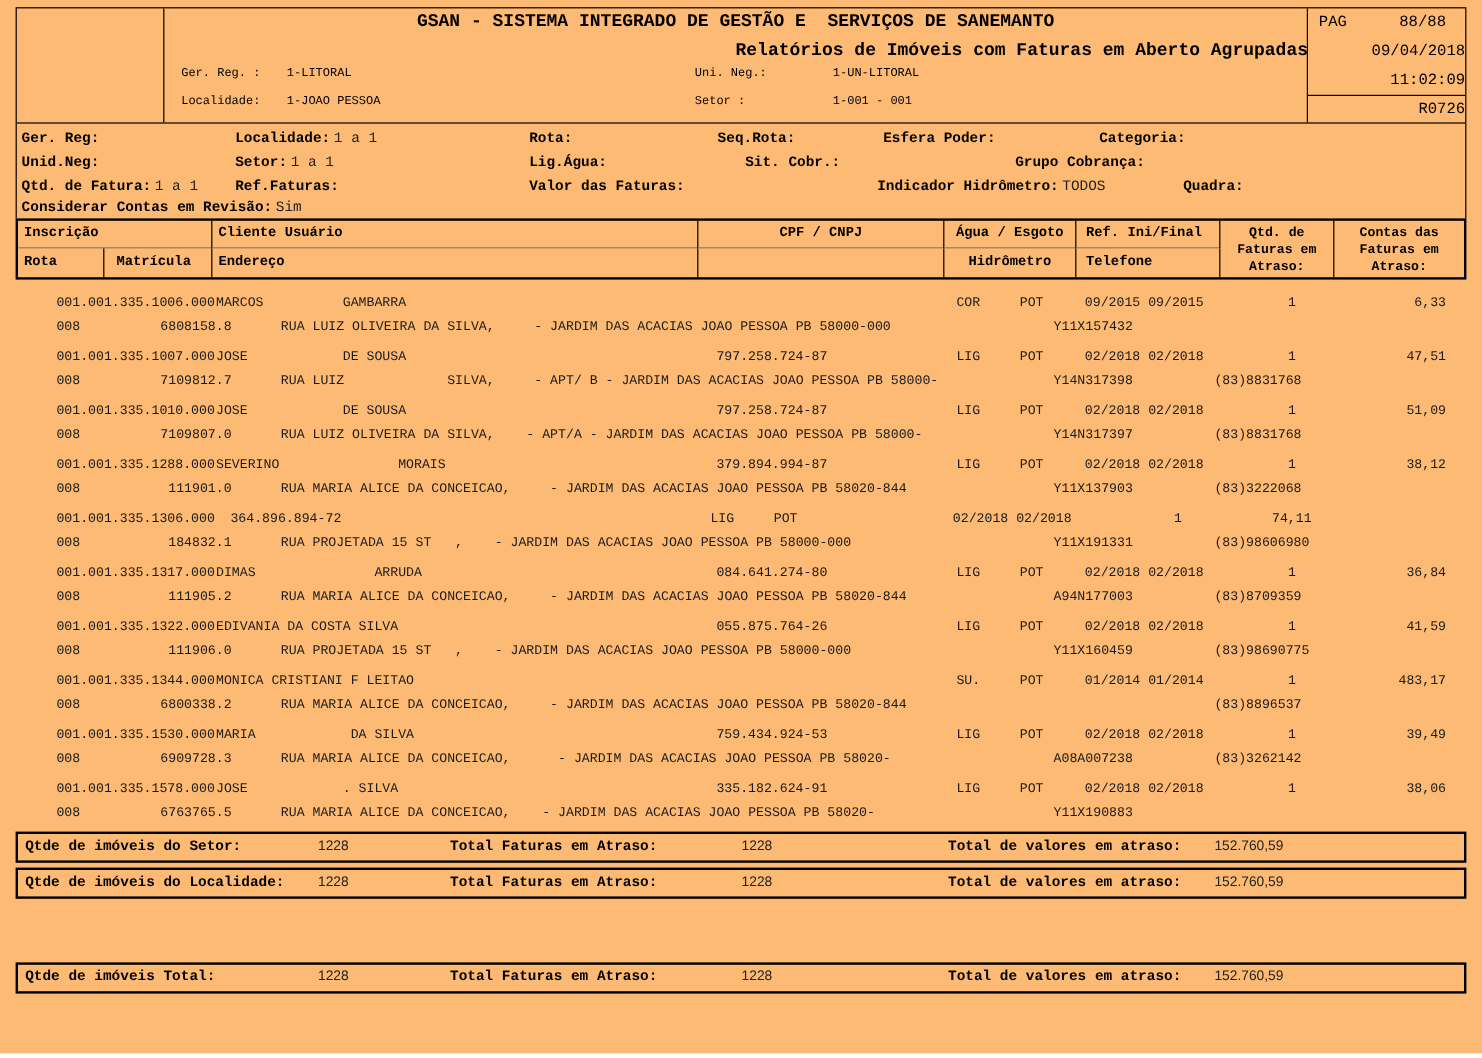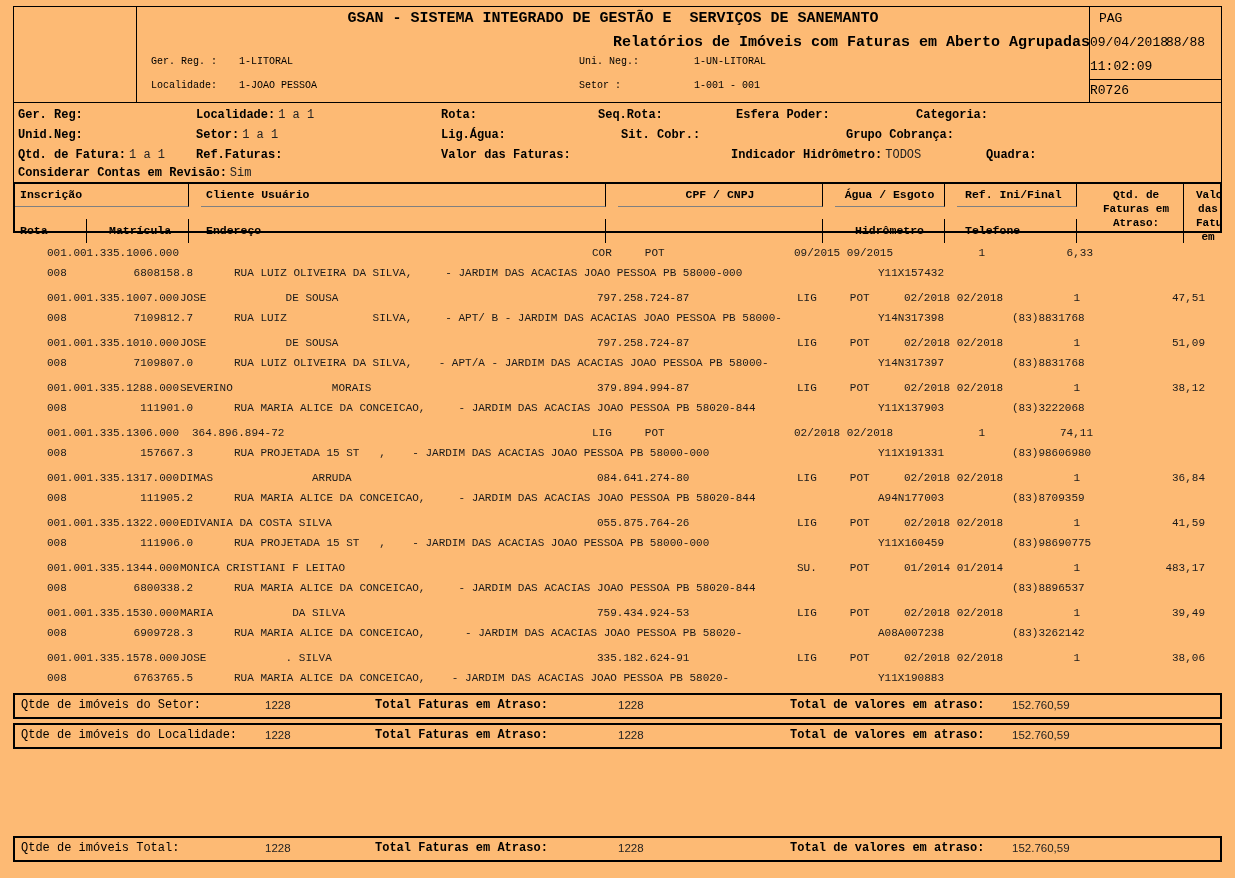--- a/index.html
+++ b/index.html
@@ -11,40 +11,40 @@
   .logo-cell{position:absolute;left:0;top:0;bottom:0;width:122px;border-right:1px solid #000;}
   .center-cell{position:absolute;left:122px;right:131px;top:0;bottom:0;}
   .title1{position:absolute;left:0;right:0;top:3px;text-align:center;font-weight:bold;font-size:15px;white-space:pre;}
   .title2{position:absolute;left:0;right:0;top:27px;text-align:right;font-weight:bold;font-size:15px;white-space:pre;}
   .hf{position:absolute;font-weight:normal;font-size:10px;white-space:pre;text-align:right;}
   .p-gr-l{left:15px;top:49px}.p-gr-v{left:103px;top:49px}
   .p-un-l{left:443px;top:49px}.p-un-v{left:558px;top:49px}
   .p-lo-l{left:15px;top:73px}.p-lo-v{left:103px;top:73px}
   .p-se-l{left:443px;top:73px}.p-se-v{left:558px;top:73px}
   .page-cell{position:absolute;right:0;top:0;bottom:0;width:131px;border-left:1px solid #000;font-size:13px;}
-  .p-row{height:24px;line-height:24px;text-align:left;white-space:pre;flex-direction:column;}
+  .p-row{height:24px;line-height:24px;text-align:right;white-space:pre;}
   .p-row.first{display:flex;}
   .p-row.first .pg-l{padding-left:9px;}
   .p-row.first .pg-v{margin-left:auto;padding-right:16px;}
   .p-row.code{border-top:1px solid #000;height:22px;line-height:22px;}
 
   
   .fbox{position:absolute;left:13px;top:103px;width:1209px;height:79px;border-left:1px solid #000;border-right:1px solid #000;box-sizing:border-box;}
   .fi{position:absolute;white-space:pre;font-size:12px;line-height:16px;}
   .flab{font-weight:bold;}
   .fval{font-family:Liberation Mono, monospace;font-weight:normal;font-size:12px;color:#222;margin-left:3px;}
   .fi-a{left:4px;top:4px}.fi-b{left:182px;top:4px}.fi-c{left:427px;top:4px}.fi-d{left:584px;top:4px}.fi-e{left:722px;top:4px}.fi-f{left:902px;top:4px}
   .fi-g{left:4px;top:24px}.fi-h{left:182px;top:24px}.fi-i{left:427px;top:24px}.fi-j{left:607px;top:24px}.fi-k{left:832px;top:24px}
   .fi-l{left:4px;top:44px}.fi-m{left:182px;top:44px}.fi-n{left:427px;top:44px}.fi-o{left:717px;top:44px}.fi-p{left:972px;top:44px}
   .fi-q{left:4px;top:62px}
 
   
   .thead{position:absolute;left:13px;top:182px;width:1209px;height:51px;border:2px solid #000;box-sizing:border-box;
          display:grid;grid-template-columns:72px 90px 405px 205px 110px 120px 95px auto;grid-template-rows:23px 24px;
-         font-weight:bold;font-size:11.5px;gap:12px;}
+         font-weight:bold;font-size:11.5px;}
   .th{box-sizing:border-box;white-space:pre;line-height:22px;overflow:hidden;}
   .br{border-right:1px solid #000;}
   .bm{border-bottom:1px solid #808080;}
   .h-insc{grid-column:1/3;grid-row:1;padding-left:5px;}
   .h-rota{grid-column:1;grid-row:2;padding-left:5px;line-height:24px;}
   .h-mat{grid-column:2;grid-row:2;padding-left:10px;line-height:24px;}
   .h-cli{grid-column:3;grid-row:1;padding-left:5px;}
   .h-end{grid-column:3;grid-row:2;padding-left:5px;line-height:24px;}
   .h-cpf{grid-column:4;grid-row:1;text-align:center;}
   .h-cpfe{grid-column:4;grid-row:2;}
@@ -64,24 +64,24 @@
   .c{white-space:pre;font-size:11px;line-height:20px;color:#1a1a1a;overflow:visible;}
   .c-insc{padding-left:34px}.c-cli{padding-left:5px}.c-cpf{padding-left:17px}
   .c-agua{padding-left:12px}.c-ref{padding-left:9px}
   .c-qtd{text-align:right;padding-right:30px}.c-val{text-align:right;padding-right:17px}
   .c-rota{padding-left:34px}.c-mat{text-align:right;padding-right:9px}
   .c-end{padding-left:5px}.c-hid{padding-left:12px}.c-tel{padding-left:9px}
 
   
   .sumbox{position:absolute;left:13px;width:1209px;height:26px;border:2px solid #000;box-sizing:border-box;font-size:12px;}
   .sumbox span{position:absolute;top:0;line-height:21px;white-space:pre;}
-  .s-l1{left:6px;font-weight:normal}.s-l2{left:360px;font-weight:bold}.s-l3{left:775px;font-weight:bold}
+  .s-l1{left:6px;font-weight:bold}.s-l2{left:360px;font-weight:bold}.s-l3{left:775px;font-weight:bold}
   .s-v1{left:250px}.s-v2{left:603px}.s-v3{left:997px}
   .s-v1,.s-v2,.s-v3{font-family:"Liberation Sans",sans-serif;font-size:11.5px;color:#222;}
-  .sb0{top:693px}.sb1{top:723px}.sb2{top:836px}
+  .sb0{top:693px}.sb1{top:723px}.sb2{top:802px}
 </style>
 </head>
 <body>
 
 <div class="page">
 
   <div class="hbox">
     <div class="logo-cell"></div>
     <div class="center-cell">
       <div class="title1">GSAN - SISTEMA INTEGRADO DE GESTÃO E  SERVIÇOS DE SANEMANTO</div>
@@ -134,29 +134,30 @@
     <div class="th h-cpf br bm">CPF / CNPJ</div>
     <div class="th h-end br">Endereço</div>
     <div class="th h-cpfe br"></div>
     <div class="th h-agua br bm">Água / Esgoto</div>
     <div class="th h-hid br">Hidrômetro</div>
     <div class="th h-ref br bm">Ref. Ini/Final</div>
     <div class="th h-tel br">Telefone</div>
     <div class="th h-qtd br">Qtd. de
 Faturas em
 Atraso:</div>
-    <div class="th h-val">Valor das
+    <div class="th h-val">Contas das
 Faturas em
 Atraso:</div>
   </div>
 
   <div class="records">
       <div class="record">
         <div class="rl1">
           <div class="c c-insc">001.001.335.1006.000</div>
+          <div class="c c-cli">MARCOS          GAMBARRA</div>
           <div class="c c-cpf"></div>
           <div class="c c-agua">COR     POT</div>
           <div class="c c-ref">09/2015 09/2015</div>
           <div class="c c-qtd">1</div>
           <div class="c c-val">6,33</div>
         </div>
         <div class="rl2">
           <div class="c c-rota">008</div>
           <div class="c c-mat">6808158.8</div>
           <div class="c c-end">RUA LUIZ OLIVEIRA DA SILVA,     - JARDIM DAS ACACIAS JOAO PESSOA PB 58000-000</div>
@@ -222,21 +223,21 @@
         <div class="rl1">
           <div class="c c-insc">001.001.335.1306.000</div>
           <div class="c c-cpf">364.896.894-72</div>
           <div class="c c-agua">LIG     POT</div>
           <div class="c c-ref">02/2018 02/2018</div>
           <div class="c c-qtd">1</div>
           <div class="c c-val">74,11</div>
         </div>
         <div class="rl2">
           <div class="c c-rota">008</div>
-          <div class="c c-mat">157667.3</div>
+          <div class="c c-mat">184832.1</div>
           <div class="c c-end">RUA PROJETADA 15 ST   ,    - JARDIM DAS ACACIAS JOAO PESSOA PB 58000-000</div>
           <div class="c c-hid">Y11X191331</div>
           <div class="c c-tel">(83)98606980</div>
         </div>
       </div>
       <div class="record">
         <div class="rl1">
           <div class="c c-insc">001.001.335.1317.000</div>
           <div class="c c-cli">DIMAS               ARRUDA</div>
           <div class="c c-cpf">084.641.274-80</div>

